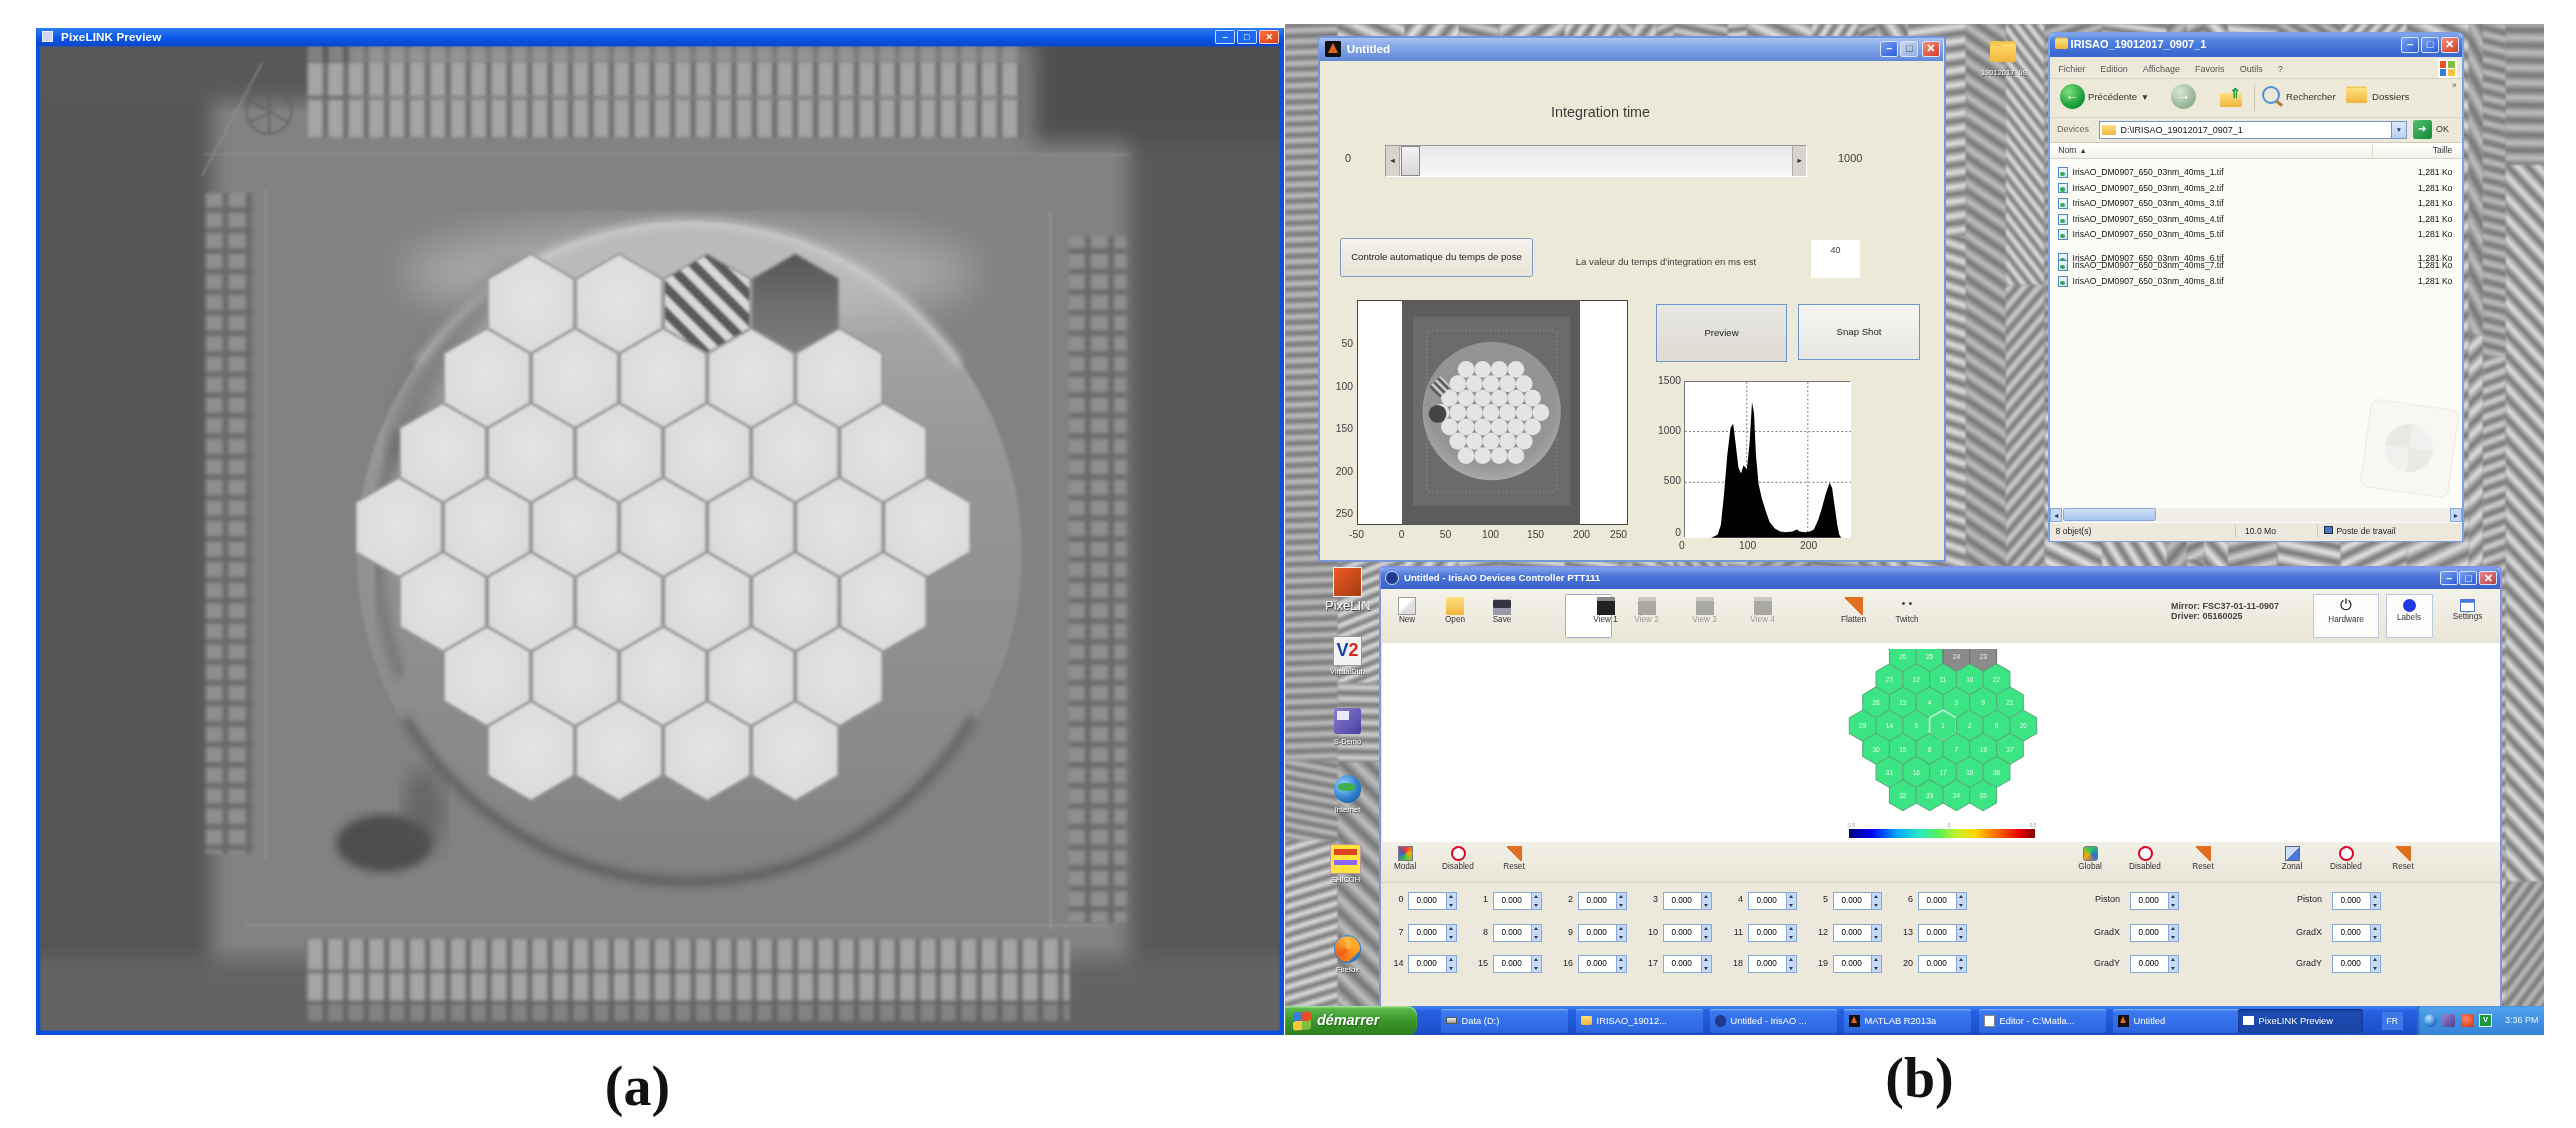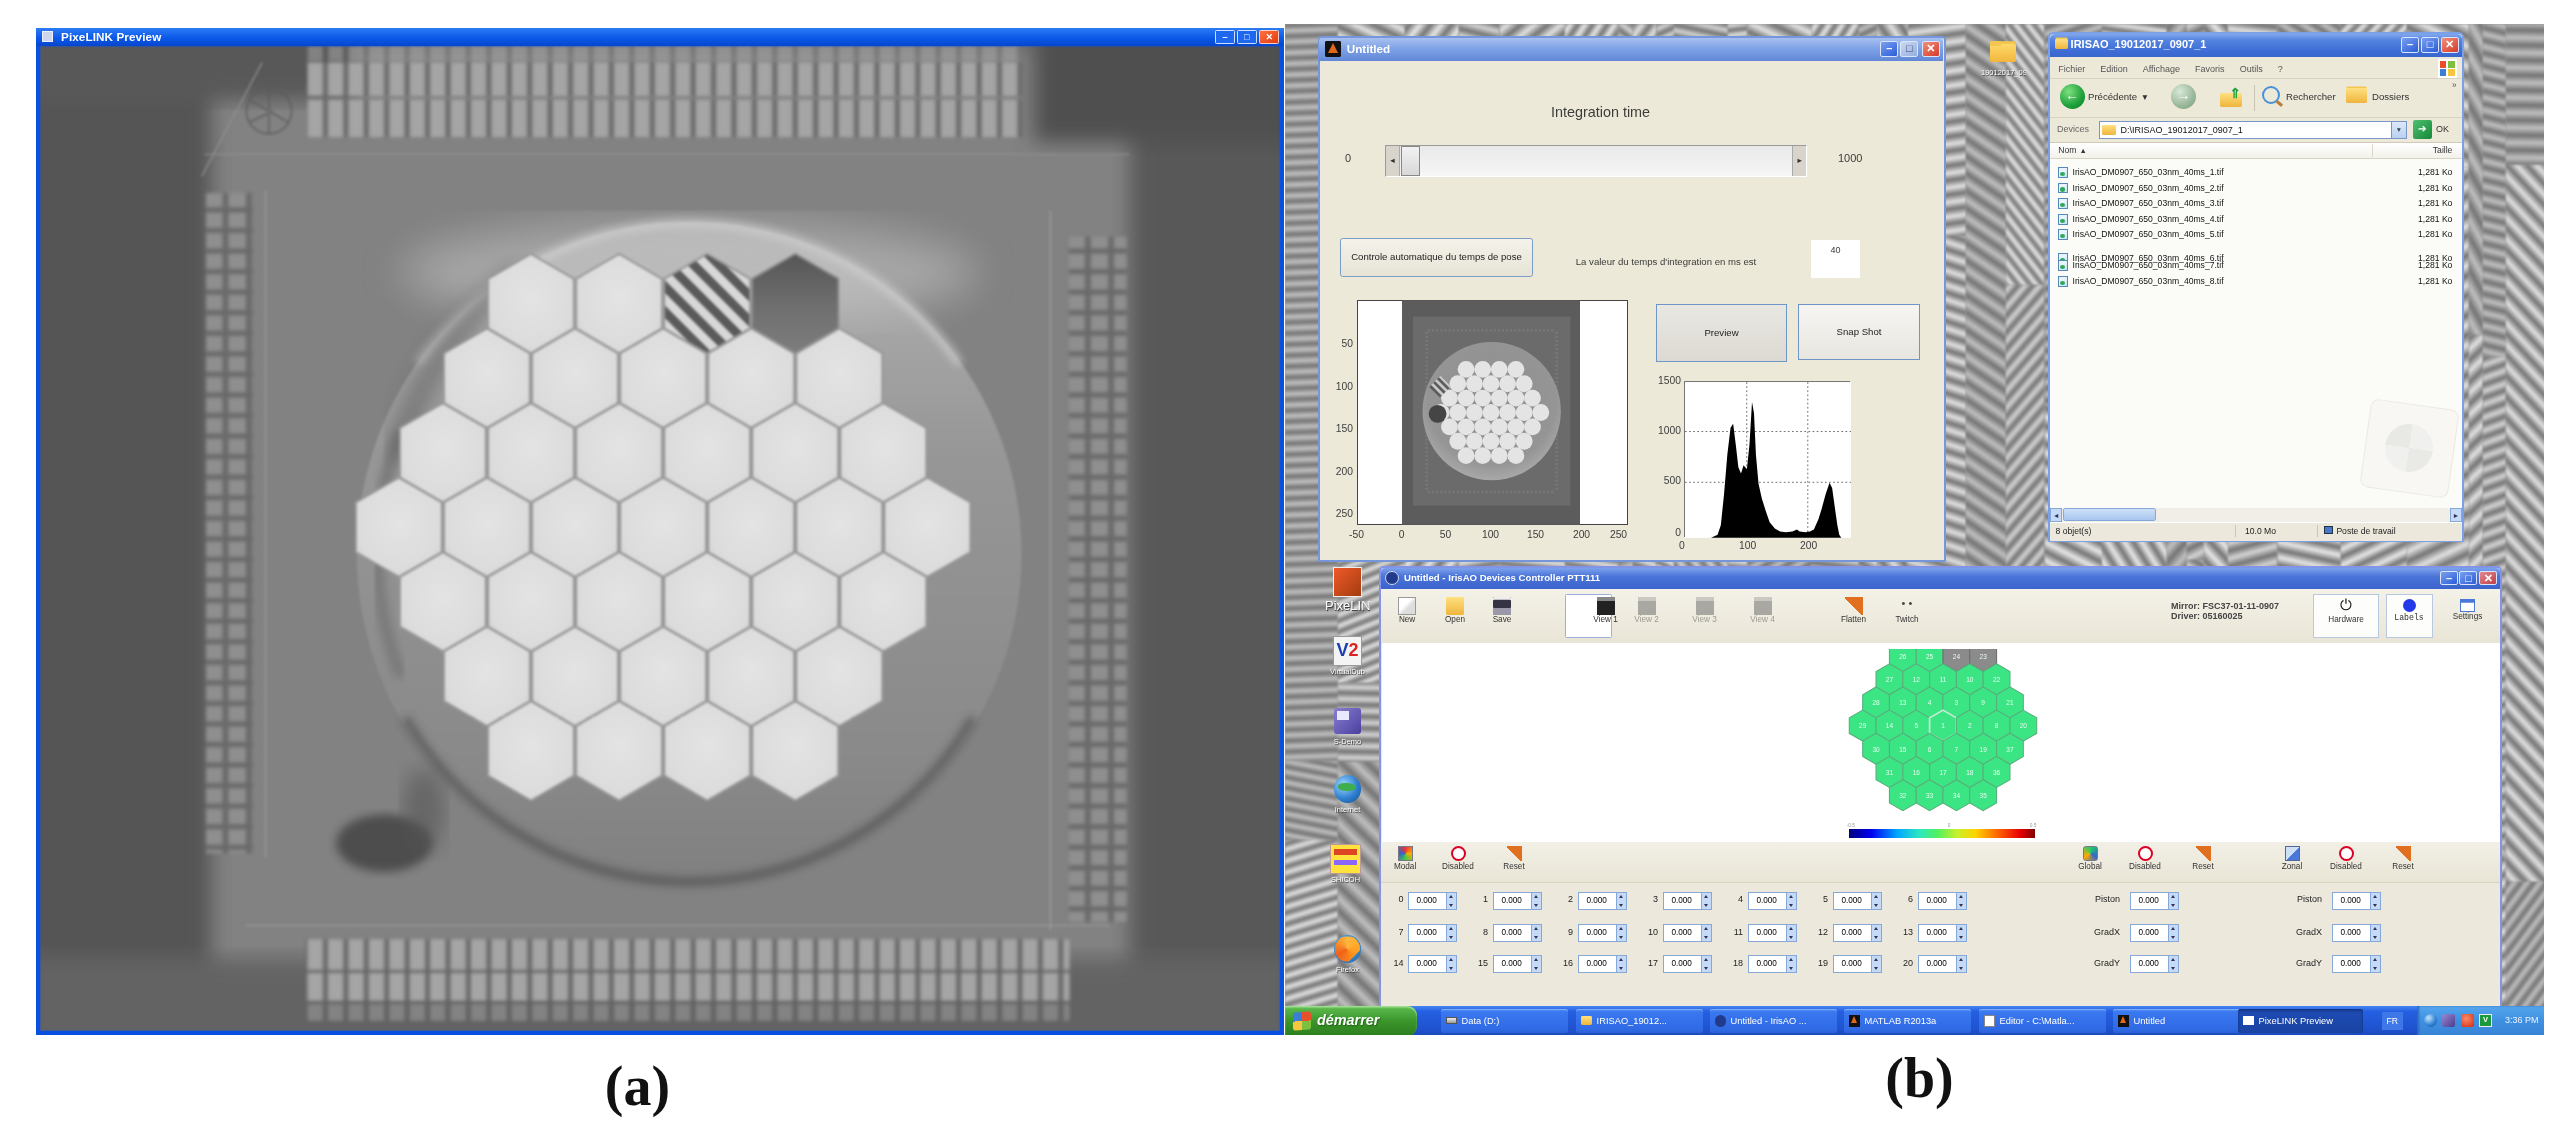--- a/index.html
+++ b/index.html
@@ -586,21 +586,21 @@
       <div class="tool" style="left:204px;top:8.2px;width:41px;"><div class="ic" style="background:#222;box-shadow:inset 0 4.1px 0 #888;"></div>View 1</div>
       <div class="tool" style="left:245px;top:8.2px;width:41px;opacity:0.45;"><div class="ic" style="background:#555;box-shadow:inset 0 4.1px 0 #999;"></div>View 2</div>
       <div class="tool" style="left:303px;top:8.2px;width:41px;opacity:0.45;"><div class="ic" style="background:#555;box-shadow:inset 0 4.1px 0 #999;"></div>View 3</div>
       <div class="tool" style="left:361px;top:8.2px;width:41px;opacity:0.45;"><div class="ic" style="background:#555;box-shadow:inset 0 4.1px 0 #999;"></div>View 4</div>
       <div class="tool" style="left:452px;top:8.2px;width:41px;"><div class="ic" style="background:linear-gradient(45deg,transparent 45%,#e07020 45%);"></div>Flatten</div>
       <div class="tool" style="left:507px;top:8.2px;width:38px;"><div class="ic" style="color:#444;font-size:11px;">•&nbsp;•</div>Twitch</div>
       <div style="position:absolute;left:790px;top:12.3px;font-size:9px;color:#444;font-weight:bold;">Mirror: FSC37-01-11-0907<br>Driver: 05160025</div>
       <div style="position:absolute;left:932px;top:5.5px;width:66px;height:44px;background:#fdfdfb;border:0.7px solid #b8c8e0;"></div>
       <div class="tool" style="left:936px;top:8.2px;width:58px;"><div class="ic" style="font-size:15px;color:#111;line-height:16.5px;">⏻</div>Hardware</div>
       <div style="position:absolute;left:1005px;top:5.5px;width:47px;height:44px;background:#fdfdfb;border:0.7px solid #b8c8e0;"></div>
-      <div class="tool" style="left:1006px;top:8.2px;width:44px;font-family:Liberation Mono, monospace;"><div class="ic" style="margin-top:2.1px;width:13px;height:13px;border-radius:50%;background:#2338e8;"></div>Labels</div>
+      <div class="tool" style="left:1006px;top:8.2px;width:44px;"><div class="ic" style="margin-top:2.1px;width:13px;height:13px;border-radius:50%;background:#2338e8;"></div>Labels</div>
       <div class="tool" style="left:1064px;top:8.2px;width:45px;"><div class="ic" style="width:15px;height:12.3px;margin-top:2.7px;border:1.4px solid #4a78d8;background:#fff;box-shadow:inset 0 2.7px 0 #4a78d8;"></div>Settings</div>
     </div>
 
     <div style="position:absolute;left:0.7px;top:75px;width:1118px;height:199px;background:#fff;">
       <div style="position:absolute;left:458px;top:5.5px;width:206px;height:171px;"><svg width="206" height="171" viewBox="0 0 300 250" xmlns="http://www.w3.org/2000/svg">
 <polygon points="91.3,-12.3 110.9,-1.0 110.9,21.6 91.3,32.9 71.7,21.6 71.7,-1.0" fill="#3ce584" stroke="#58b07c" stroke-width="1.6"></polygon>
 <text x="91.3" y="14.3" font-size="9.5" fill="#e8fcf0" text-anchor="middle" font-family="Liberation Sans, sans-serif">26</text>
 <polygon points="130.4,-12.3 150.0,-1.0 150.0,21.6 130.4,32.9 110.9,21.6 110.9,-1.0" fill="#3ce584" stroke="#58b07c" stroke-width="1.6"></polygon>
 <text x="130.4" y="14.3" font-size="9.5" fill="#e8fcf0" text-anchor="middle" font-family="Liberation Sans, sans-serif">25</text>
 <polygon points="169.6,-12.3 189.1,-1.0 189.1,21.6 169.6,32.9 150.0,21.6 150.0,-1.0" fill="#8b8b8b" stroke="#6f6f6f" stroke-width="1.6"></polygon>

